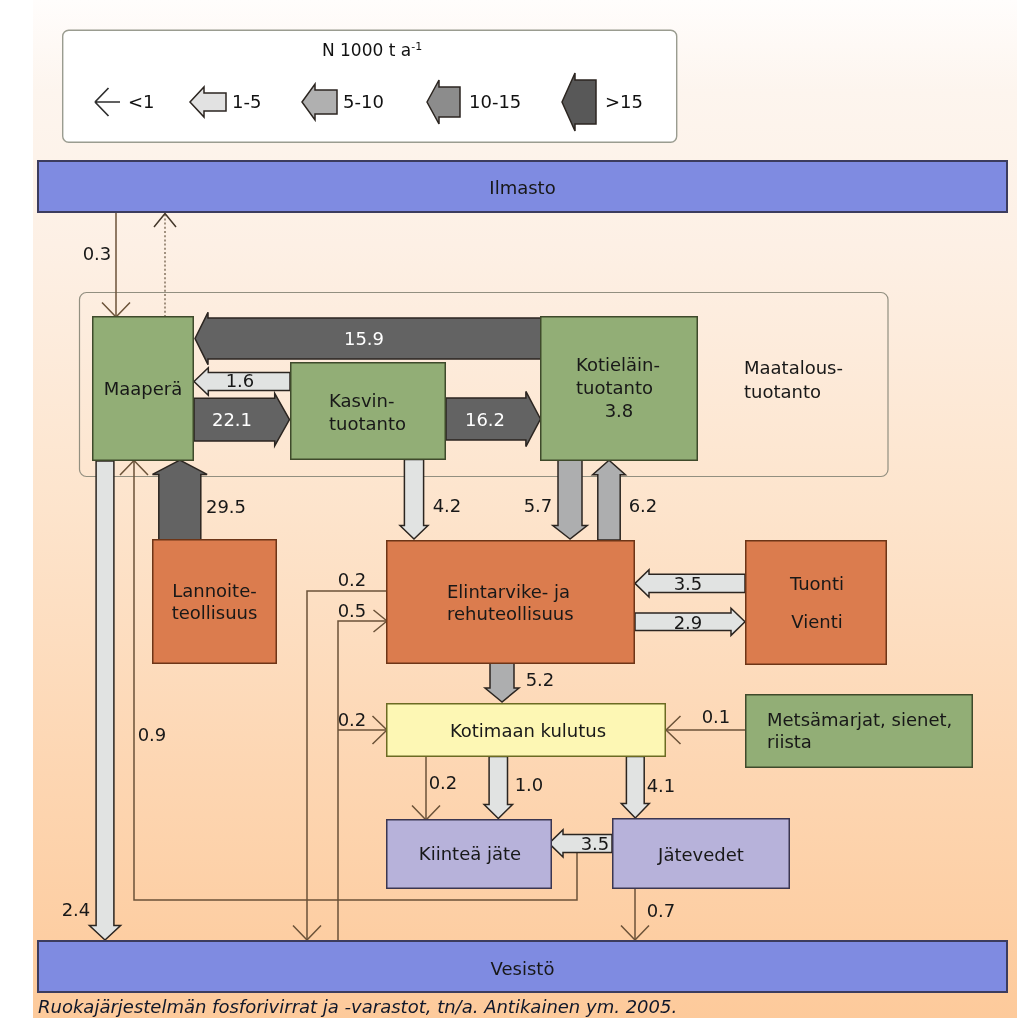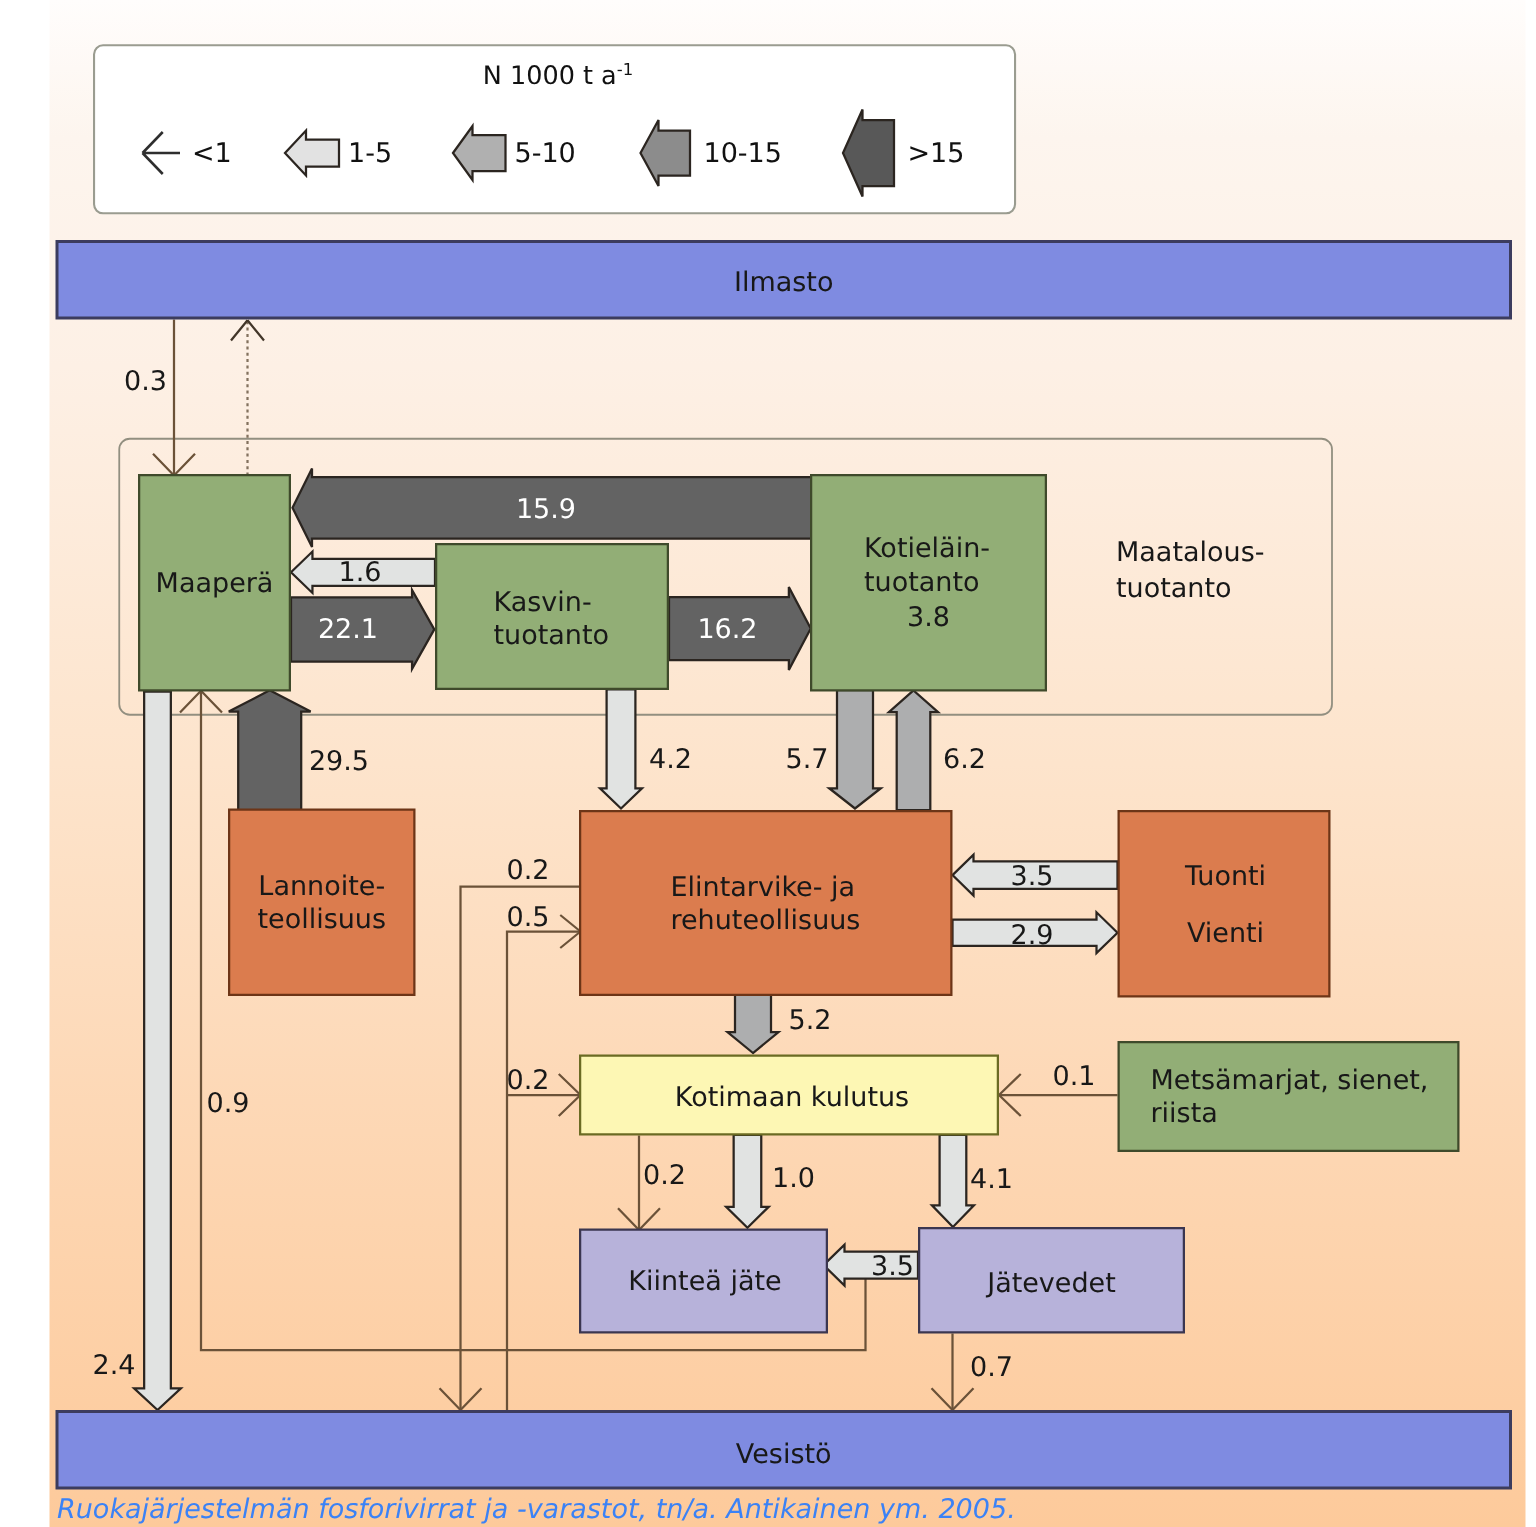--- a/index.html
+++ b/index.html
@@ -4,21 +4,21 @@
 <title>Ruokajarjestelman fosforivirrat</title>
 <style>
   html,body{margin:0;padding:0;background:#ffffff;}
   body{width:1024px;height:1018px;overflow:hidden;
        font-family:"DejaVu Sans",sans-serif;
        -webkit-font-smoothing:antialiased;}
   #root{position:relative;width:1024px;height:875px;}
   svg{display:block;shape-rendering:geometricPrecision;}
   .caption{position:absolute;left:38px;top:996px;
            font-family:"DejaVu Sans",sans-serif;font-style:italic;
-           font-size:18px;color:#3b82f6;white-space:nowrap;letter-spacing:0px;}
+           font-size:18px;color:#0f172a;white-space:nowrap;letter-spacing:0px;}
 </style>
 </head>
 <body>
 
 <div id="root">
 <svg id="canvas" width="1024" height="1018" viewBox="0 0 1024 1018" xmlns="http://www.w3.org/2000/svg">
 <defs>
  <linearGradient id="bggrad" x1="0" y1="0" x2="0" y2="1">
   <stop offset="0" stop-color="#fffdfc"></stop>
   <stop offset="0.09" stop-color="#fdf5ee"></stop>

